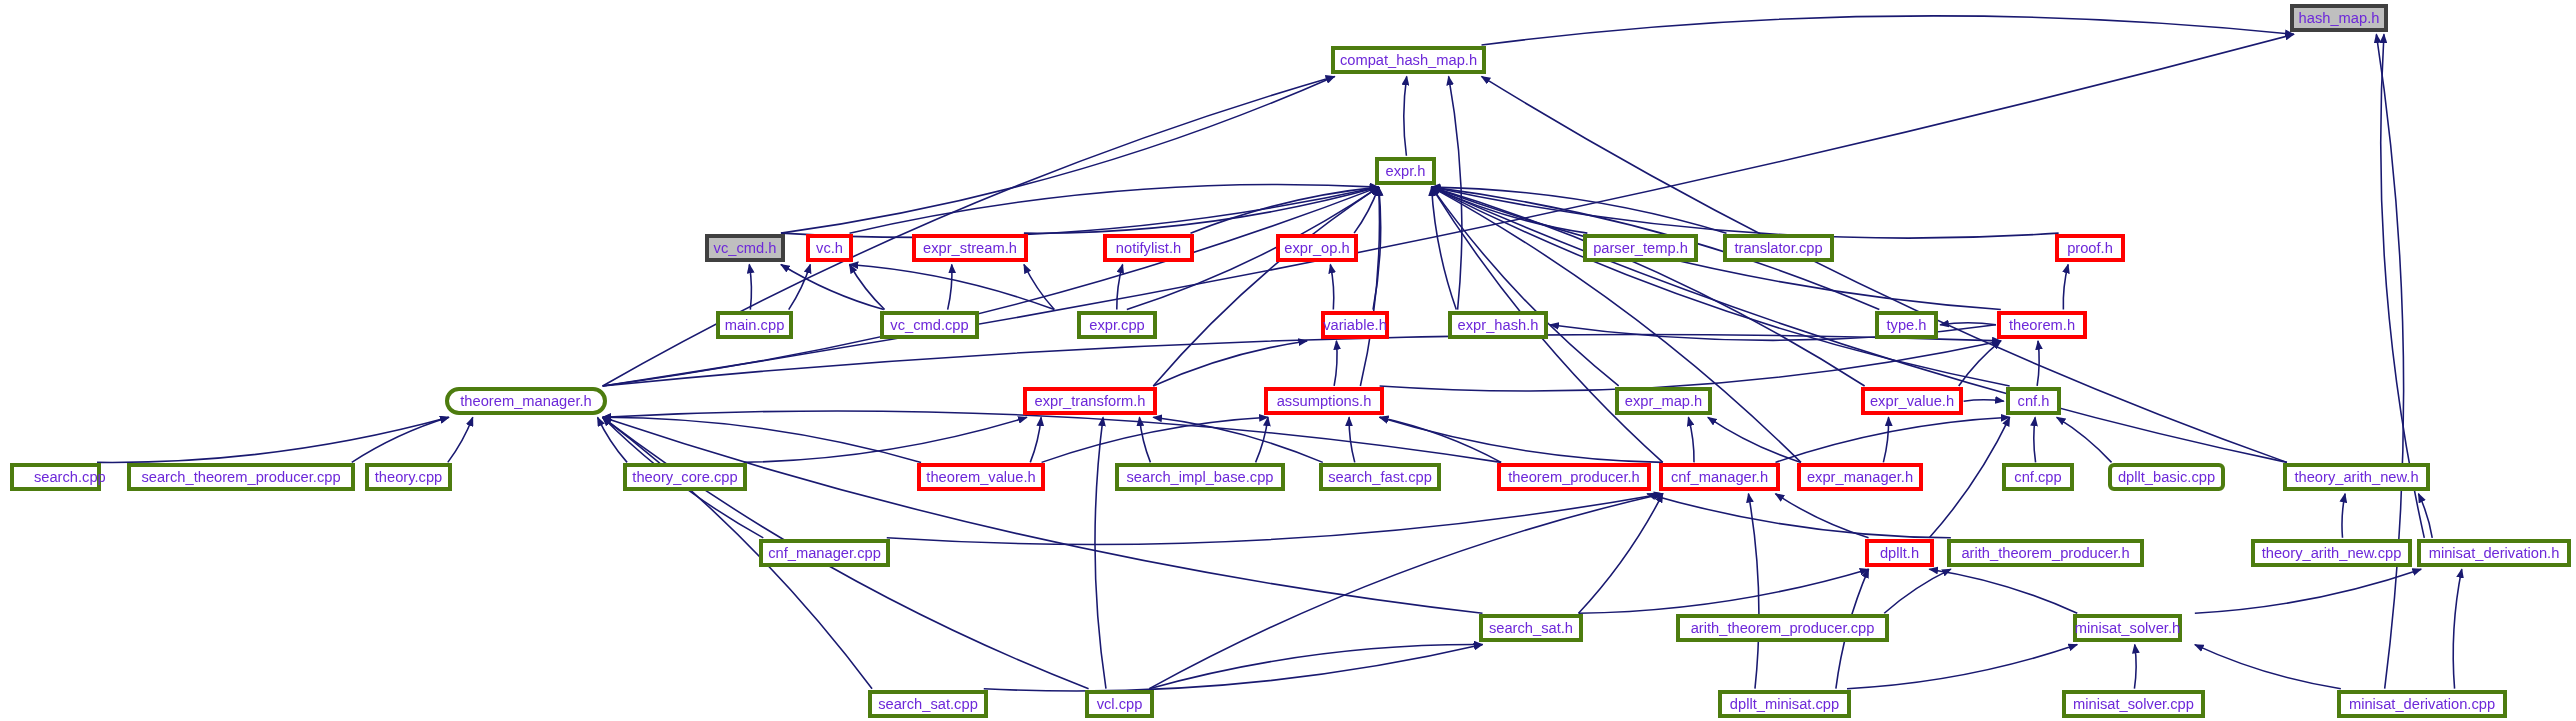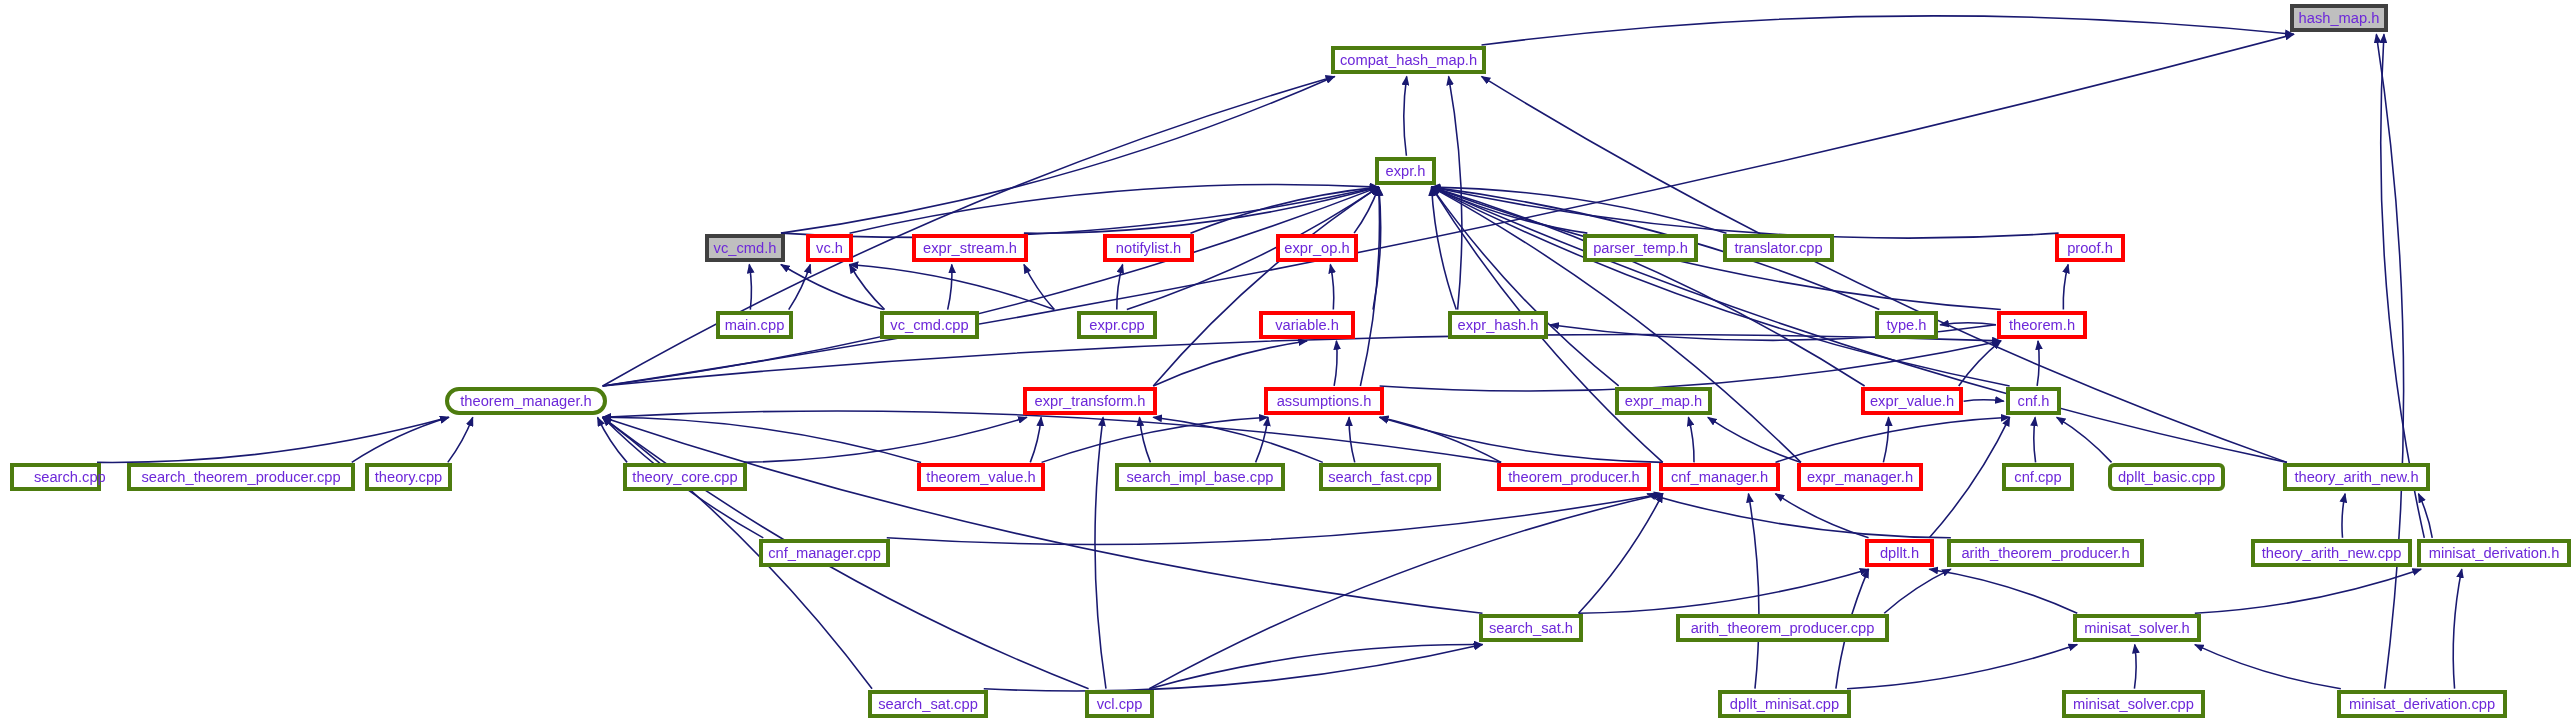--- a/index.html
+++ b/index.html
@@ -126,21 +126,21 @@
     <div class="node red" style="left: 806px; top: 234px; width: 47px;">vc.h</div>
     <div class="node red" style="left: 912px; top: 234px; width: 116px;">expr_stream.h</div>
     <div class="node red" style="left: 1103px; top: 234px; width: 91px;">notifylist.h</div>
     <div class="node red" style="left: 1276px; top: 234px; width: 82px;">expr_op.h</div>
     <div class="node" style="left: 1583px; top: 234px; width: 115px;">parser_temp.h</div>
     <div class="node" style="left: 1723px; top: 234px; width: 111px;">translator.cpp</div>
     <div class="node red" style="left: 2055px; top: 234px; width: 70px;">proof.h</div>
     <div class="node" style="left: 716px; top: 311px; width: 77px;">main.cpp</div>
     <div class="node" style="left: 880px; top: 311px; width: 99px;">vc_cmd.cpp</div>
     <div class="node" style="left: 1050px; top: 311px; width: 80px; margin-left: 27px;">expr.cpp</div>
-    <div class="node red" style="left: 1259px; top: 311px; width: 96px; text-align: center;">variable.h</div>
+    <div class="node red" style="left: 1321px; top: 311px; width: 68px; text-align: center;">variable.h</div>
     <div class="node" style="left: 1448px; top: 311px; width: 100px;">expr_hash.h</div>
     <div class="node" style="left: 1875px; top: 311px; width: 63px;">type.h</div>
     <div class="node red" style="left: 1997px; top: 311px; width: 90px;">theorem.h</div>
     <div class="node" style="left: 445px; top: 387px; width: 162px; border-radius: 14px;">theorem_manager.h</div>
     <div class="node red" style="left: 1023px; top: 387px; width: 134px;">expr_transform.h</div>
     <div class="node red" style="left: 1264px; top: 387px; width: 120px;">assumptions.h</div>
     <div class="node" style="left: 1615px; top: 387px; width: 97px;">expr_map.h</div>
     <div class="node red" style="left: 1861px; top: 387px; width: 102px;">expr_value.h</div>
     <div class="node" style="left: 2006px; top: 387px; width: 55px;">cnf.h</div>
     <div class="node" style="left: 9.8px; top: 463px; width: 91px; padding-left: 35px;">search.cpp</div>
@@ -156,20 +156,20 @@
     <div class="node" style="left: 2002px; top: 463px; width: 72px;">cnf.cpp</div>
     <div class="node" style="left: 2108px; top: 463px; width: 117px; border-radius: 6px;">dpllt_basic.cpp</div>
     <div class="node" style="left: 2283px; top: 463px; width: 147px;">theory_arith_new.h</div>
     <div class="node" style="left: 759px; top: 539px; width: 131px;">cnf_manager.cpp</div>
     <div class="node red" style="left: 1865px; top: 539px; width: 69px;">dpllt.h</div>
     <div class="node" style="left: 1947px; top: 539px; width: 197px;">arith_theorem_producer.h</div>
     <div class="node" style="left: 2251px; top: 539px; width: 161px;">theory_arith_new.cpp</div>
     <div class="node" style="left: 2417px; top: 539px; width: 154px;">minisat_derivation.h</div>
     <div class="node" style="left: 1479px; top: 614px; width: 104px;">search_sat.h</div>
     <div class="node" style="left: 1676px; top: 614px; width: 213px;">arith_theorem_producer.cpp</div>
-    <div class="node" style="left: 2073px; top: 614px; width: 128px;">minisat_solver.h</div>
+    <div class="node" style="left: 2073px; top: 614px; width: 109px;">minisat_solver.h</div>
     <div class="node" style="left: 868px; top: 690px; width: 120px;">search_sat.cpp</div>
     <div class="node" style="left: 1085px; top: 690px; width: 69px;">vcl.cpp</div>
     <div class="node" style="left: 1718px; top: 690px; width: 133px;">dpllt_minisat.cpp</div>
     <div class="node" style="left: 2062px; top: 690px; width: 143px;">minisat_solver.cpp</div>
     <div class="node" style="left: 2337px; top: 690px; width: 170px;">minisat_derivation.cpp</div>
   </div>
 
 
 </body></html>

